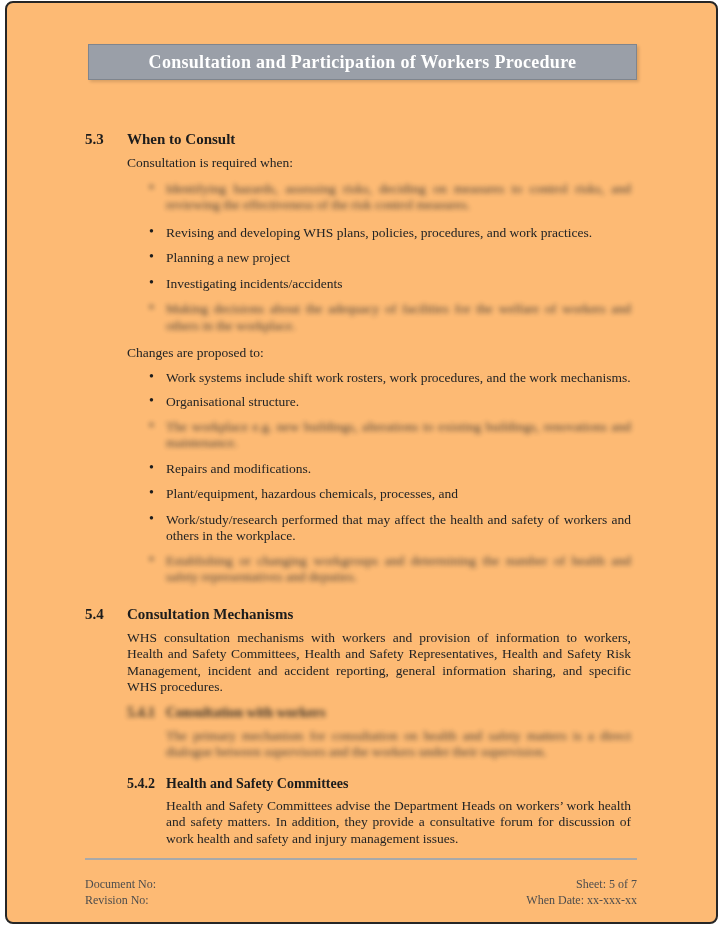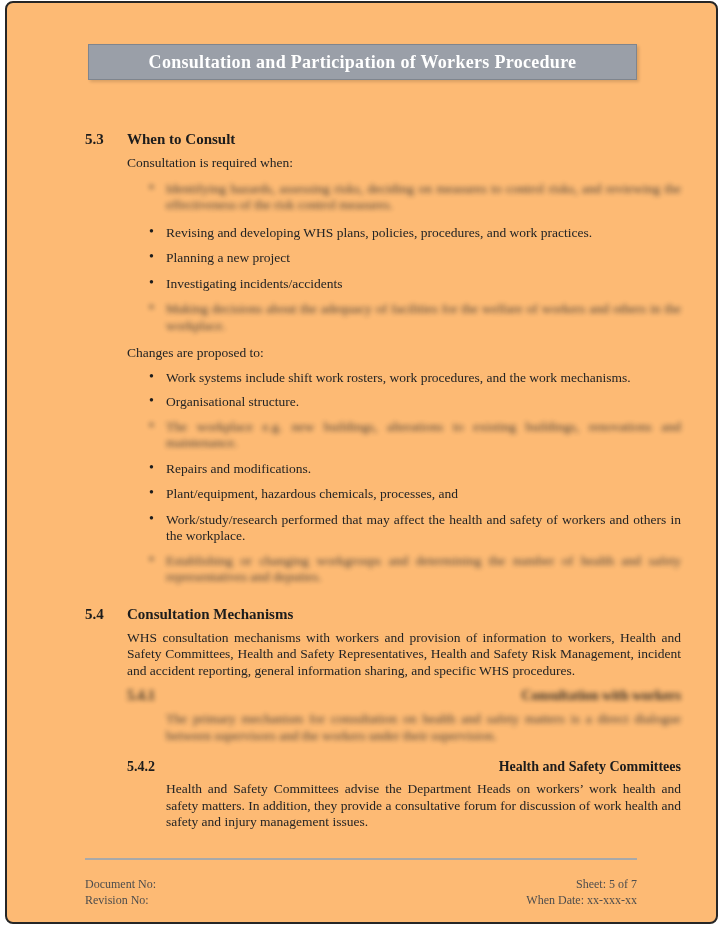--- a/index.html
+++ b/index.html
@@ -25,21 +25,21 @@
     box-shadow:2px 2px 3px rgba(0,0,0,0.15);
     text-align:center;
     line-height:34px;
     font-weight:bold;
     font-size:18px;
     letter-spacing:0.3px;
     color:#ffffff;
   }
   
   .content {
-    padding:0 35px 0 78px;
+    padding:0 85px 0 78px;
     color:#242424;
     font-size:13.5px;
     line-height:16.5px;
     margin-top:40px;
   }
   .sec-heading { display:flex; font-weight:bold; font-size:15px; line-height:19px; color:#1c1c1c; }
   .sec-heading .num { flex:0 0 42px; }
   .sec53-heading { margin-top:50px; }
   .sec54-heading { margin-top:19px; }
   .section-body { margin-left:42px; }
@@ -54,21 +54,21 @@
   }
   .bullet::before {
     content:"\2022";
     position:absolute; left:1px; top:-1px;
     font-size:14px; color:#1c1c1c;
   }
   .mt9  { margin-top:9px; }
   .mt11 { margin-top:11px; }
   .blurred { filter:blur(2.6px); opacity:0.88; color:#303030; }
   .blurred::before { color:#303030; }
-  .sub-heading { display:flex; font-weight:bold; font-size:14px; line-height:17px; color:#1c1c1c;justify-content:space-between; }
+  .sub-heading { display:flex; font-weight:bold; font-size:14px; line-height:17px; color:#1c1c1c; }
   .sub-heading .num { flex:0 0 39px; }
   .sub41-heading { margin-top:8px; }
   .sub42-heading { margin-top:14px; }
   .sub-body { margin:6px 0 0 39px; text-align:justify; }
   
   .footer {
     position:absolute; left:78px; right:79px; top:855px;
     border-top:2px solid #a9a9a9;
     padding-top:16px;
     display:flex; justify-content:space-between;

